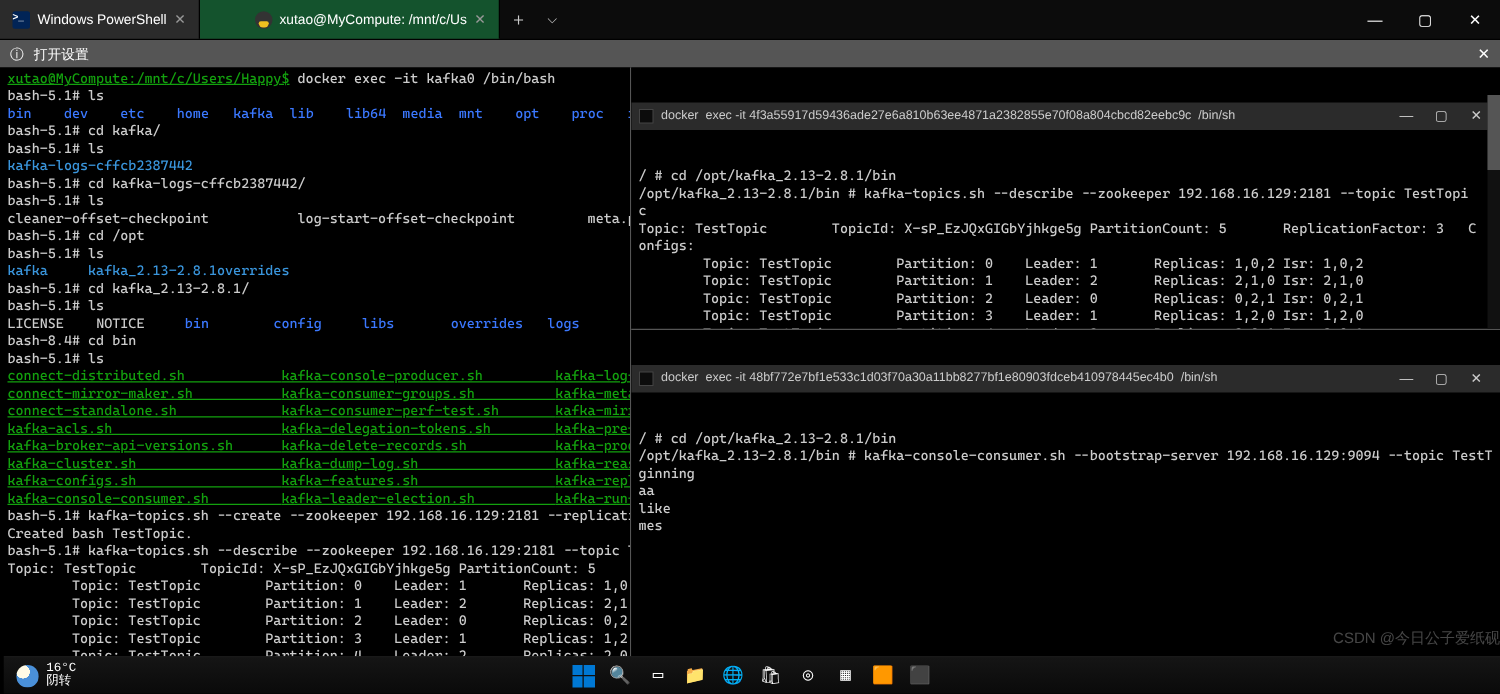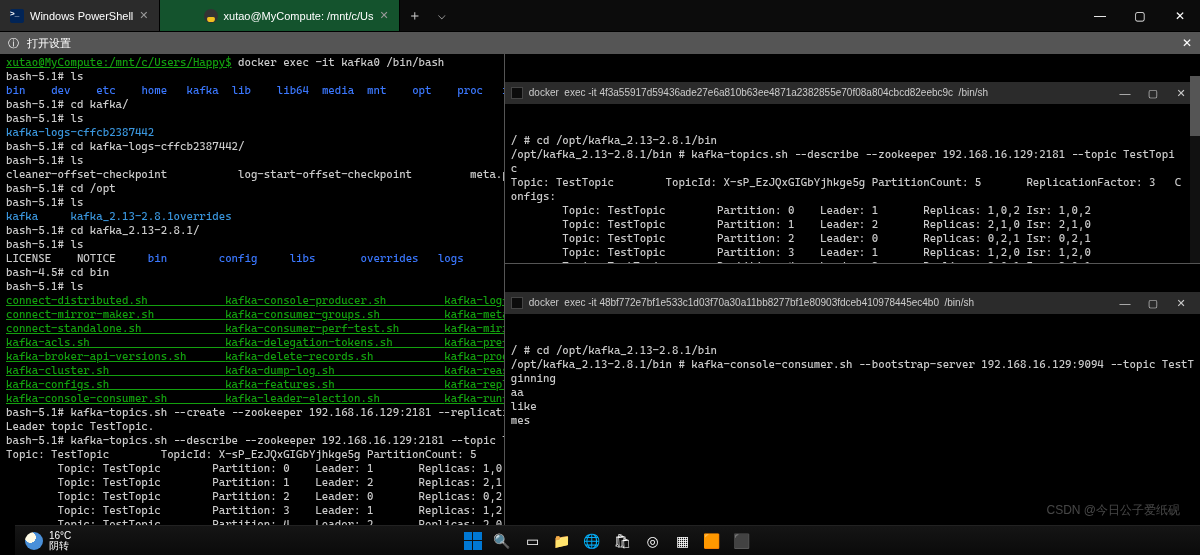--- a/index.html
+++ b/index.html
@@ -94,28 +94,28 @@
 .pane-body { padding: 2px 6px; }
 .c-green { color:#13a10e;text-decoration:underline; }
 .c-blue { color:#3b78ff; }
 .c-cyan { color:#3a96dd;margin-top:13px; }
 .c-white { color:#cccccc; }
 .scrolltrack { position:absolute; right:0; top:22px; bottom:0; width:10px; background:#111; }
 .scrollthumb { position:absolute; right:0; top:22px; width:10px; height:60px; background:#555; }
 
 .taskbar {
   position:absolute;
-  bottom:0; left:15px; right:0;
+  bottom:0; left:3px; right:0;
   height:30px;
   background: linear-gradient(0deg, #0a0a0a, #151515);
   border-top: 1px solid #222;
   display:flex;
   align-items:center;
   color:#fff;
-  font-family:Liberation Sans, sans-serif;
+  font-family:Liberation Mono, monospace;
   font-size:10px;
 }
 .taskbar .weather { display:flex; align-items:center; gap:6px; padding:0 10px; }
 .taskbar .center { position:absolute; left:50%; transform:translateX(-50%); display:flex; gap:4px; align-items:center; }
 .taskbar .center .tbicon {
   width:26px; height:26px;
   display:flex; align-items:center; justify-content:center;
   font-size:14px;
   border-radius:3px;
 }
@@ -131,21 +131,21 @@
 .tux-icon { width:14px; height:14px; display:inline-block; background:#333; border-radius:50%; position:relative; }
 .tux-icon::after { content:""; position:absolute; bottom:1px; left:3px; width:8px; height:5px; background:#f0c020; border-radius:2px 2px 4px 4px; }
 .cmd-icon { width:12px; height:12px; background:#0c0c0c; border:1px solid #444; display:inline-block; }
 .winlogo {
   width:18px; height:18px;
   display:grid; grid-template-columns:1fr 1fr; grid-template-rows:1fr 1fr; gap:1px;
 }
 .winlogo div { background:#0078d4; }
 .watermark {
   position:absolute;
-  right:20px;
+  right:0;
   bottom:36px;
   font-family:"Microsoft YaHei",sans-serif;
   font-size:12px;
   color: rgba(200,200,200,0.35);
 }
 </style>
 </head>
 <body>
 
 <div class="tabbar">
@@ -184,32 +184,32 @@
 <span class="c-cyan">kafka-logs-cffcb2387442</span>
 <span class="c-white">bash-5.1# cd kafka-logs-cffcb2387442/</span>
 <span class="c-white">bash-5.1# ls</span>
 <span class="c-white">cleaner-offset-checkpoint           </span><span class="c-white">log-start-offset-checkpoint         </span><span class="c-white">meta.properties                     </span>
 <span class="c-white">bash-5.1# cd /opt</span>
 <span class="c-white">bash-5.1# ls</span>
 <span class="c-cyan">kafka     </span><span class="c-cyan">kafka_2.13-2.8.1</span><span class="c-cyan">overrides </span>
 <span class="c-white">bash-5.1# cd kafka_2.13-2.8.1/</span>
 <span class="c-white">bash-5.1# ls</span>
 <span class="c-white">LICENSE    </span><span class="c-white">NOTICE     </span><span class="c-blue">bin        </span><span class="c-blue">config     </span><span class="c-blue">libs       </span><span class="c-blue">overrides   </span><span class="c-blue">logs       </span><span class="c-blue">site-docs  </span>
-<span class="c-white">bash-4.5# cd bin</span>
+<span class="c-white">bash-8.4# cd bin</span>
 <span class="c-white">bash-5.1# ls</span>
 <span class="c-green">connect-distributed.sh            </span><span class="c-green">kafka-console-producer.sh         </span><span class="c-green">kafka-log-dirs.sh                       </span>
 <span class="c-green">connect-mirror-maker.sh           </span><span class="c-green">kafka-consumer-groups.sh          </span><span class="c-green">kafka-metadata-shell.sh                 </span>
 <span class="c-green">connect-standalone.sh             </span><span class="c-green">kafka-consumer-perf-test.sh       </span><span class="c-green">kafka-mirror-maker.sh                   </span>
 <span class="c-green">kafka-acls.sh                     </span><span class="c-green">kafka-delegation-tokens.sh        </span><span class="c-green">kafka-preferred-replica-election.sh     </span>
 <span class="c-green">kafka-broker-api-versions.sh      </span><span class="c-green">kafka-delete-records.sh           </span><span class="c-green">kafka-producer-perf-test.sh             </span>
 <span class="c-green">kafka-cluster.sh                  </span><span class="c-green">kafka-dump-log.sh                 </span><span class="c-green">kafka-reassign-partitions.sh            </span>
 <span class="c-green">kafka-configs.sh                  </span><span class="c-green">kafka-features.sh                 </span><span class="c-green">kafka-replica-verification.sh           </span>
 <span class="c-green">kafka-console-consumer.sh         </span><span class="c-green">kafka-leader-election.sh          </span><span class="c-green">kafka-run-class.sh                      </span>
 <span class="c-white">bash-5.1# kafka-topics.sh --create --zookeeper 192.168.16.129:2181 --replication-factor 3 --partitions 5 --topic TestT</span>
-<span class="c-white">Leader topic TestTopic.</span>
+<span class="c-white">Created bash TestTopic.</span>
 <span class="c-white">bash-5.1# kafka-topics.sh --describe --zookeeper 192.168.16.129:2181 --topic TestTopic</span>
 <span class="c-white">Topic: TestTopic        TopicId: X-sP_EzJQxGIGbYjhkge5g PartitionCount: 5       ReplicationFactor: 3    Configs:</span>
 <span class="c-white">        Topic: TestTopic        Partition: 0    Leader: 1       Replicas: 1,0,2 Isr: 1,0,2</span>
 <span class="c-white">        Topic: TestTopic        Partition: 1    Leader: 2       Replicas: 2,1,0 Isr: 2,1,0</span>
 <span class="c-white">        Topic: TestTopic        Partition: 2    Leader: 0       Replicas: 0,2,1 Isr: 0,2,1</span>
 <span class="c-white">        Topic: TestTopic        Partition: 3    Leader: 1       Replicas: 1,2,0 Isr: 1,2,0</span>
 <span class="c-white">        Topic: TestTopic        Partition: 4    Leader: 2       Replicas: 2,0,1 Isr: 2,0,1</span>
 
 
 

